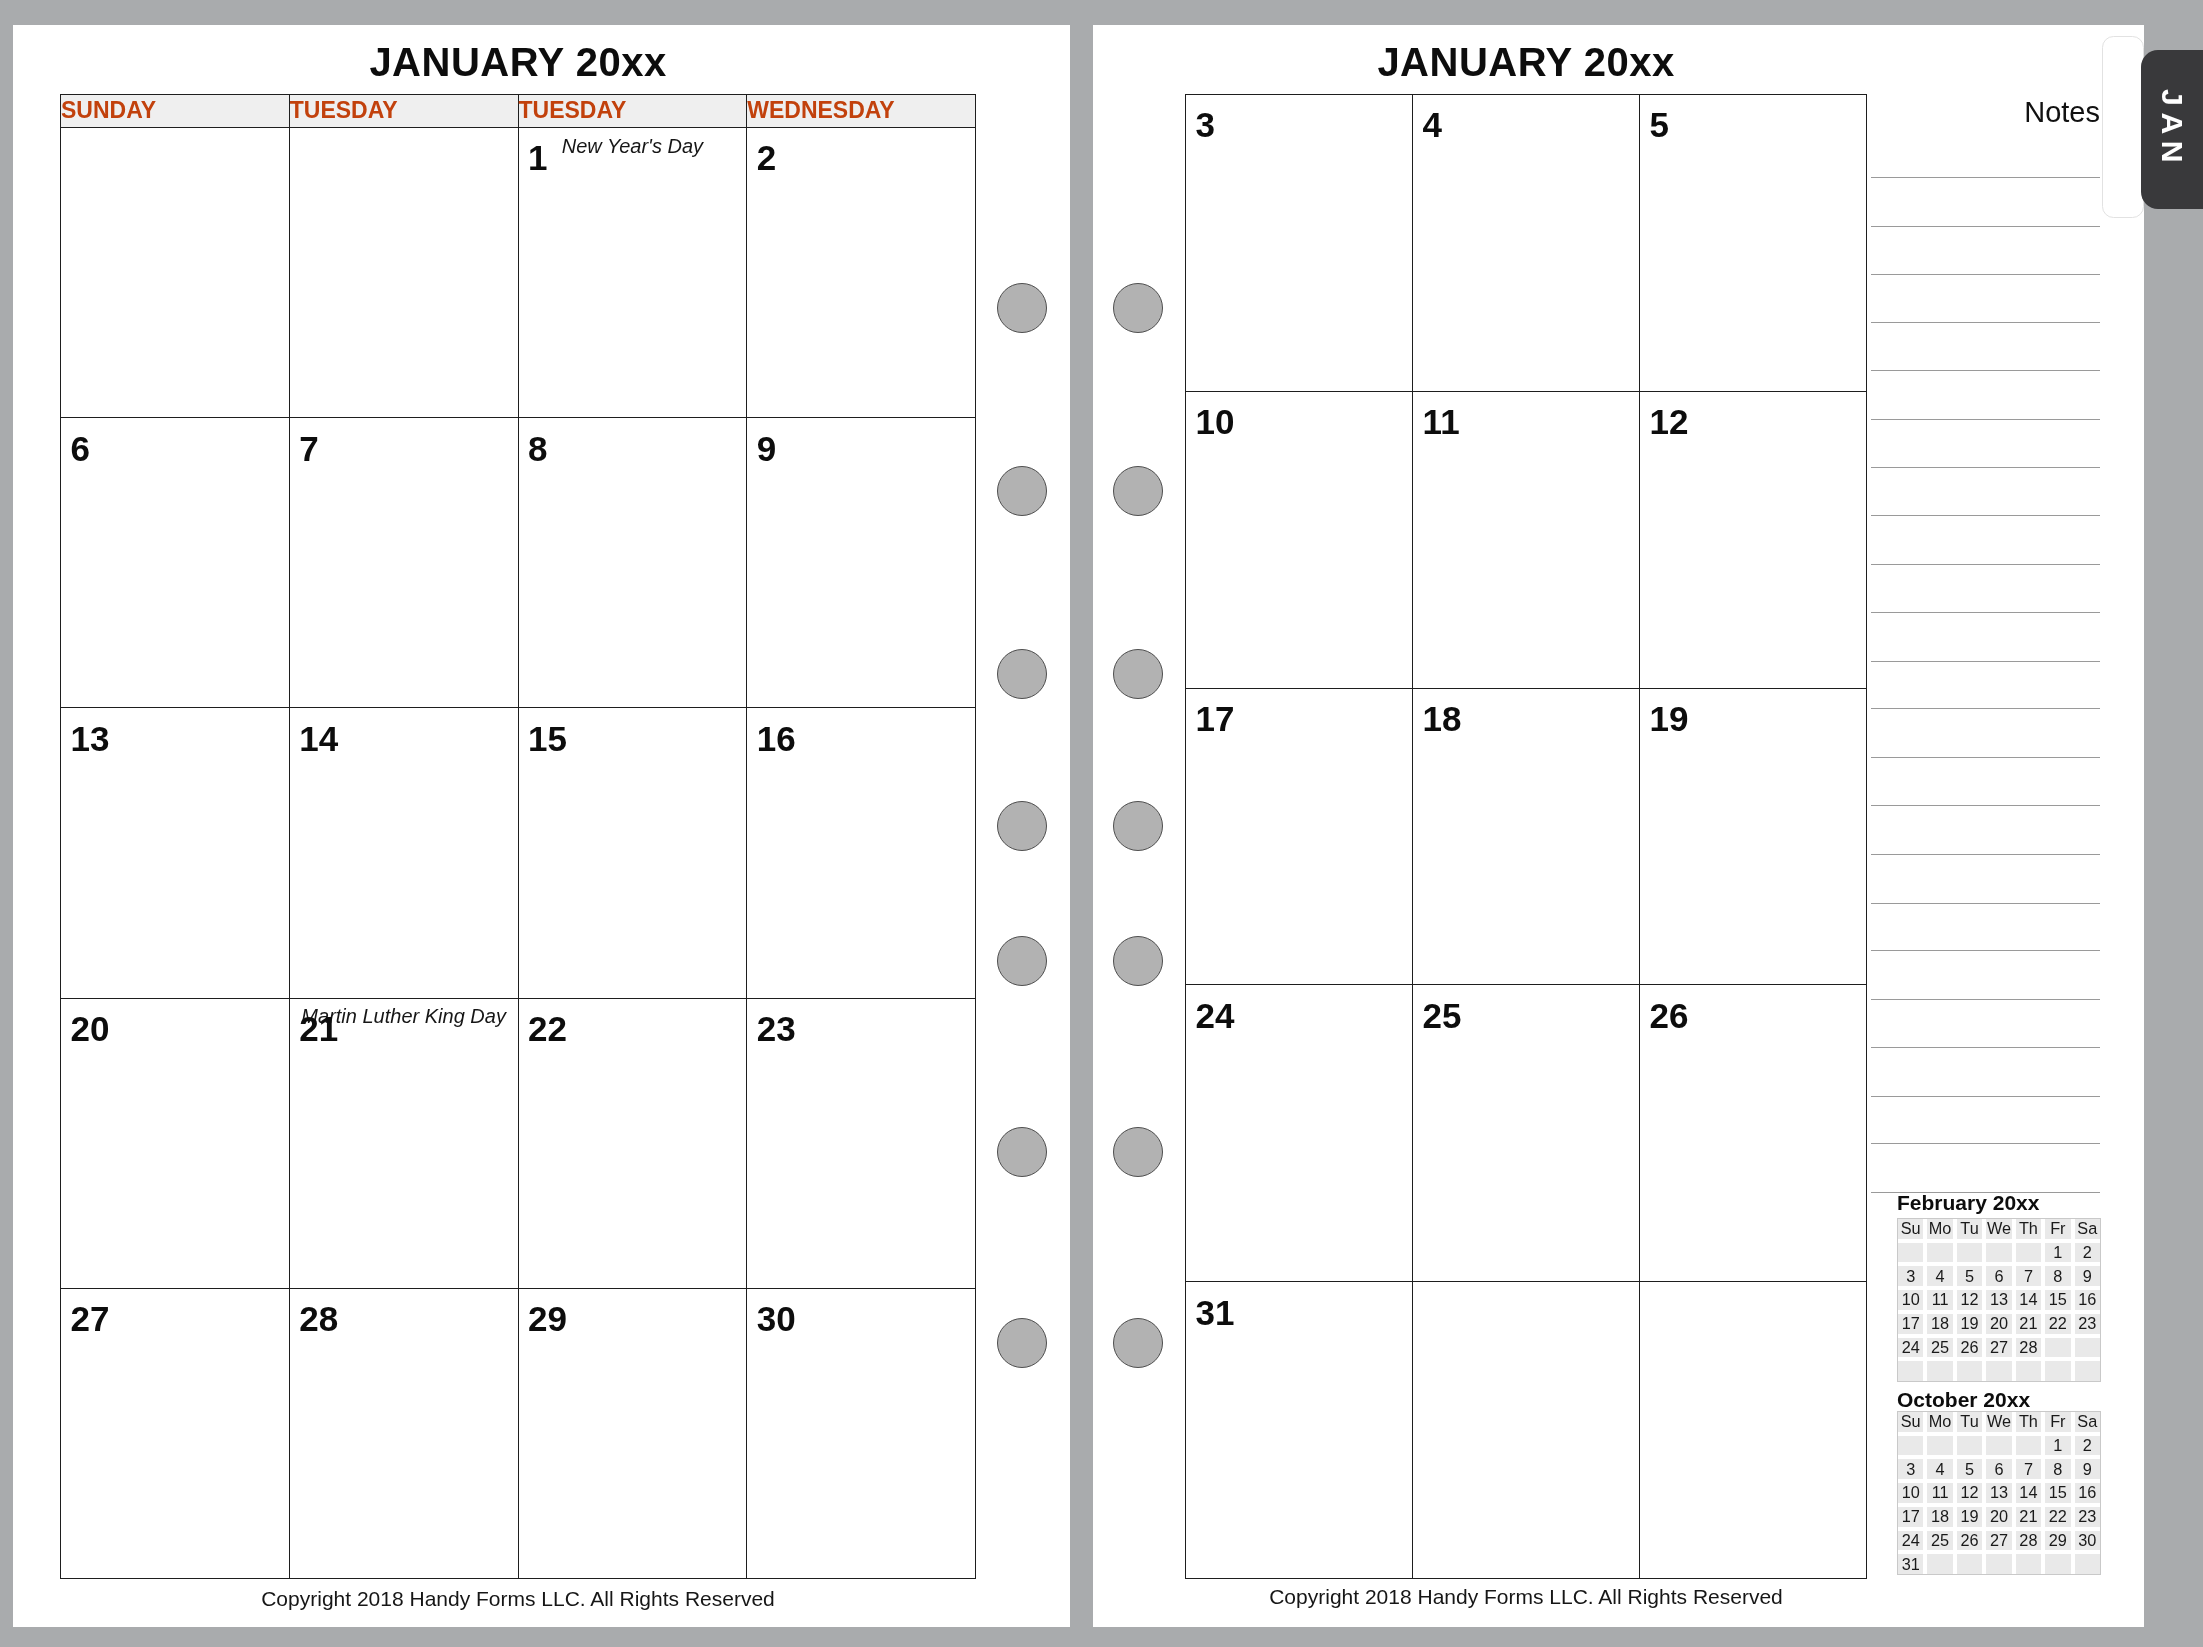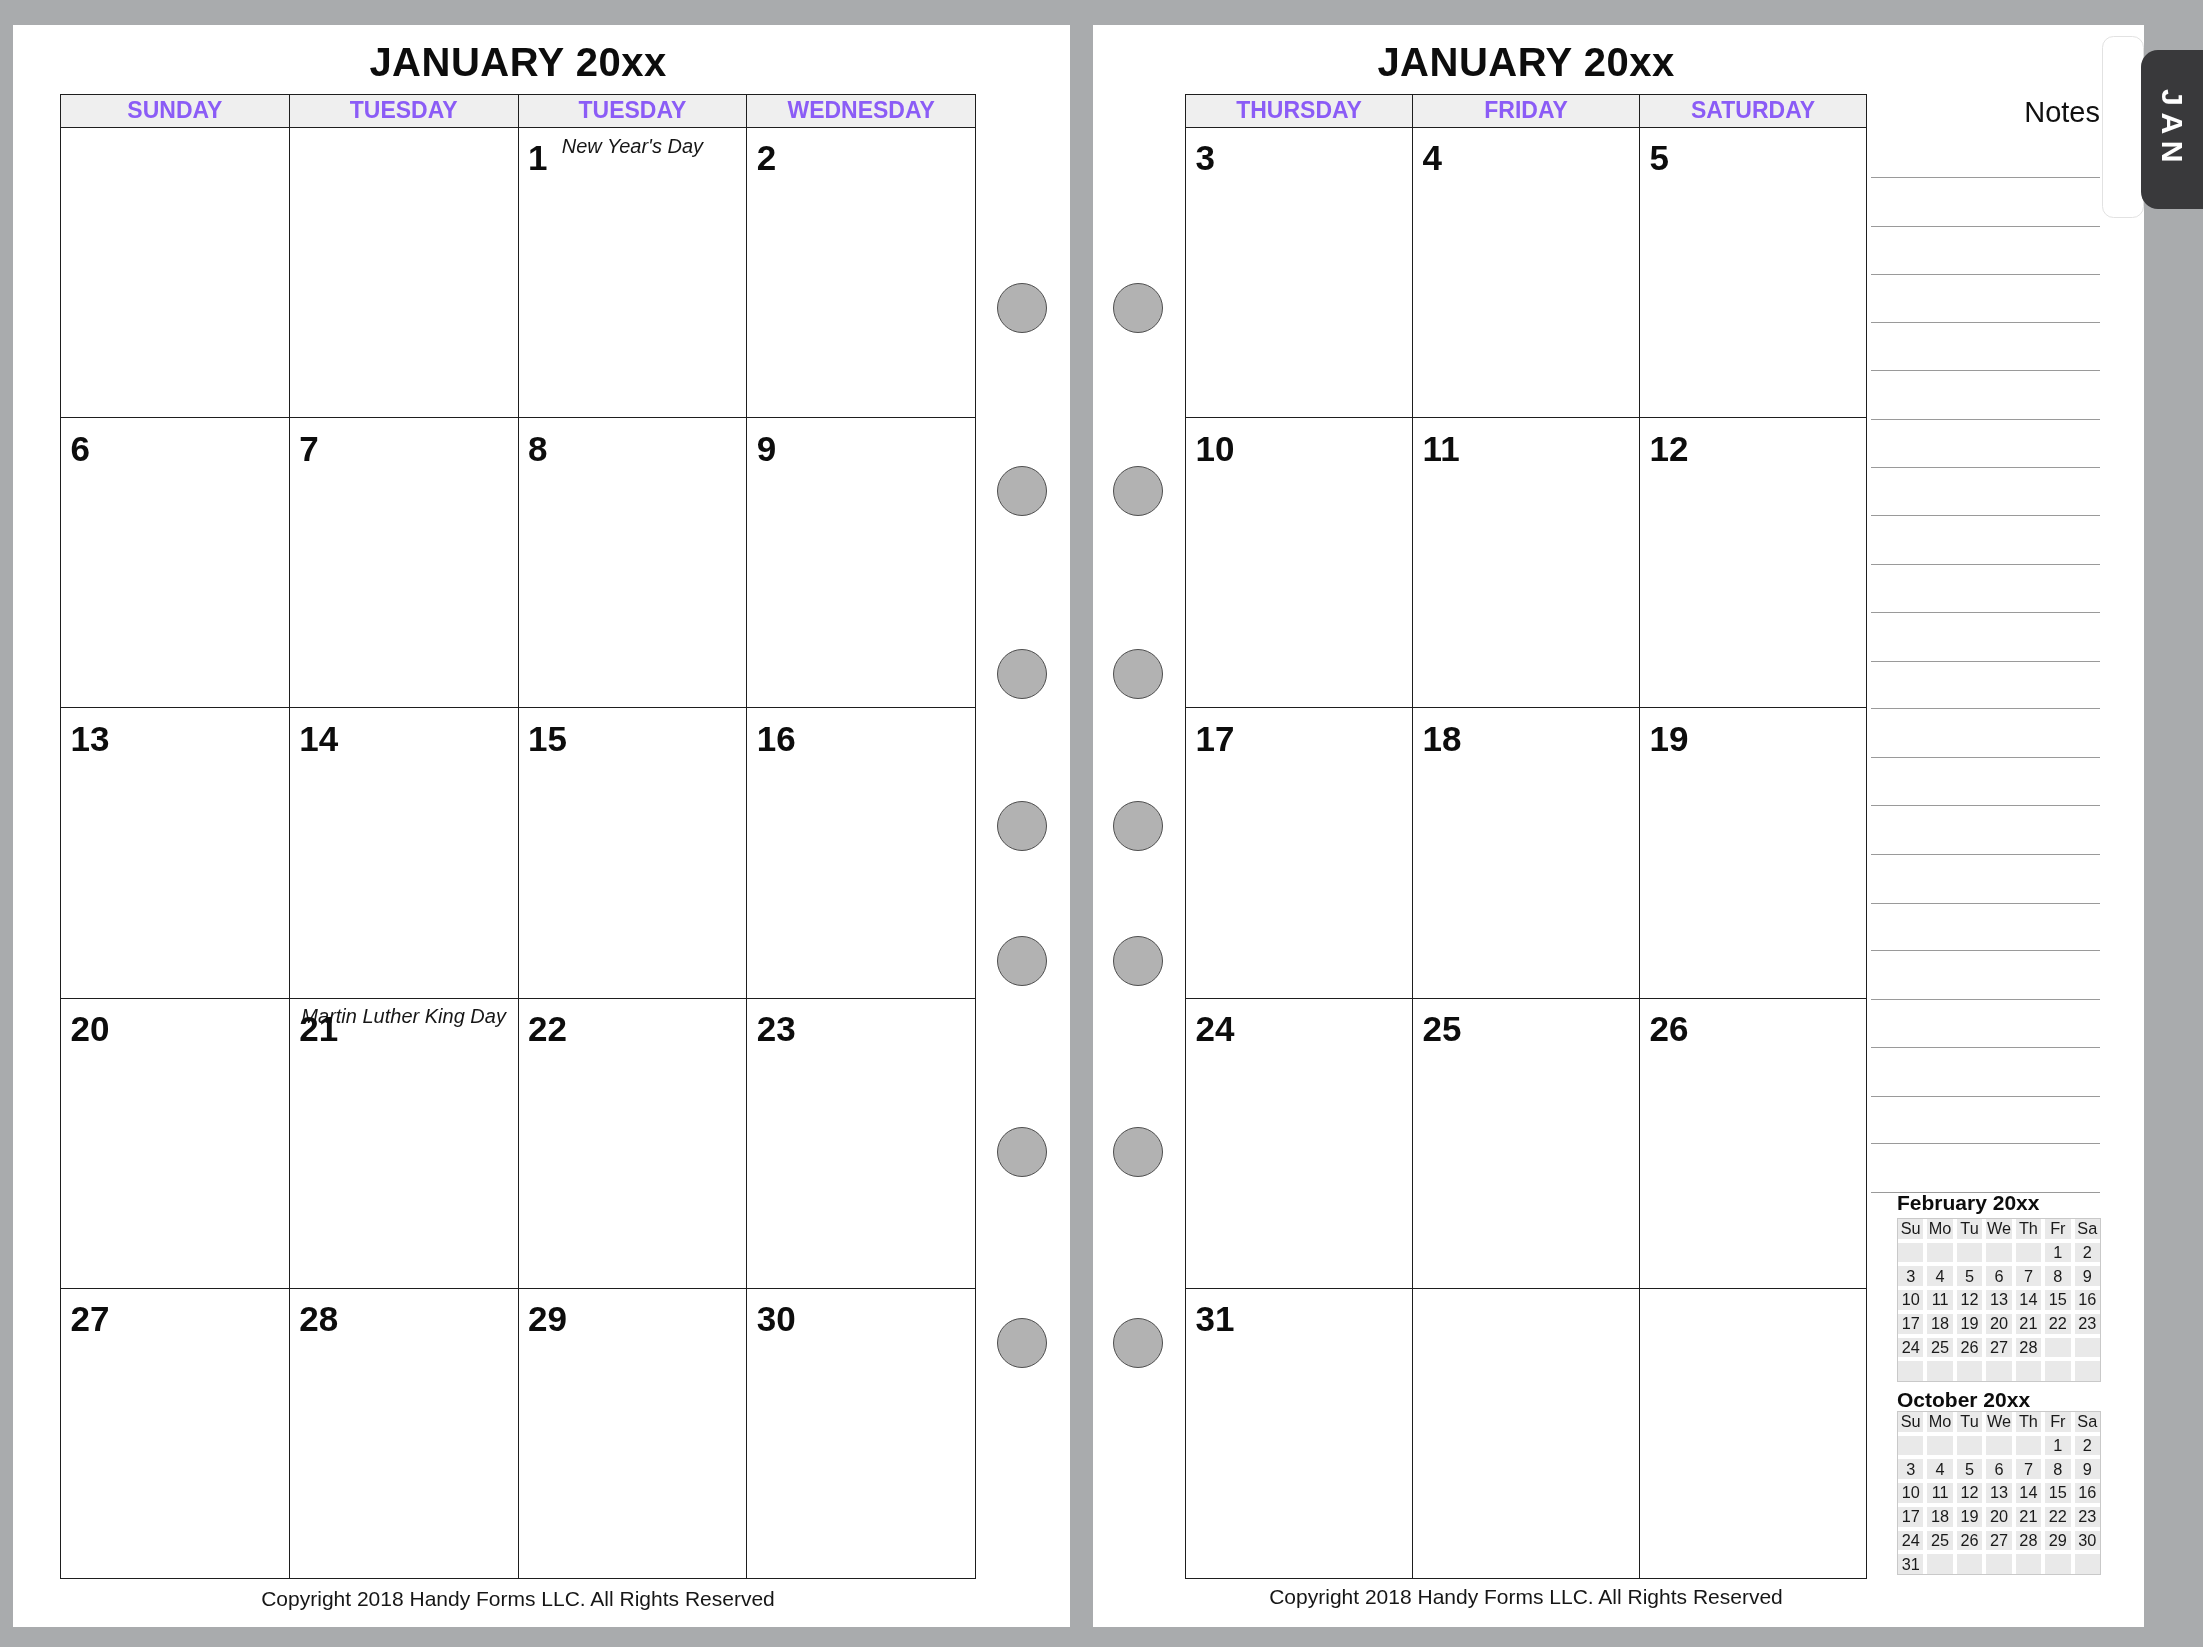--- a/index.html
+++ b/index.html
@@ -54,23 +54,22 @@
     height: 33px;
     background: #efefef;
     border-bottom: 1.9px solid #1e1e1e;
     flex: none;
   }
   .dow-cell {
     flex: 1;
     border-right: 1.9px solid #1e1e1e;
     font-weight: bold;
     font-size: 23px;
-    text-align: center;
     line-height: 30px;
-    color: #8b5cf6;
+    color: #c2410c;
   }
   .dow-cell:last-child { border-right: none; }
 
   .week-row {
     flex: 1;
     display: flex;
     border-bottom: 1.9px solid #1e1e1e;
   }
   .week-row:last-child { border-bottom: none; }
   .day-cell {
@@ -288,25 +287,20 @@
       <div class="day-cell">
           <span class="day-num">29</span>
         </div>
       <div class="day-cell">
           <span class="day-num">30</span>
         </div>
     </div>
   </div>
 
   <div class="cal-table right-table">
-    <div class="dow-row">
-      <div class="dow-cell">THURSDAY</div>
-      <div class="dow-cell">FRIDAY</div>
-      <div class="dow-cell">SATURDAY</div>
-    </div>
     <div class="week-row">
       <div class="day-cell">
           <span class="day-num">3</span>
         </div>
       <div class="day-cell">
           <span class="day-num">4</span>
         </div>
       <div class="day-cell">
           <span class="day-num">5</span>
         </div>

